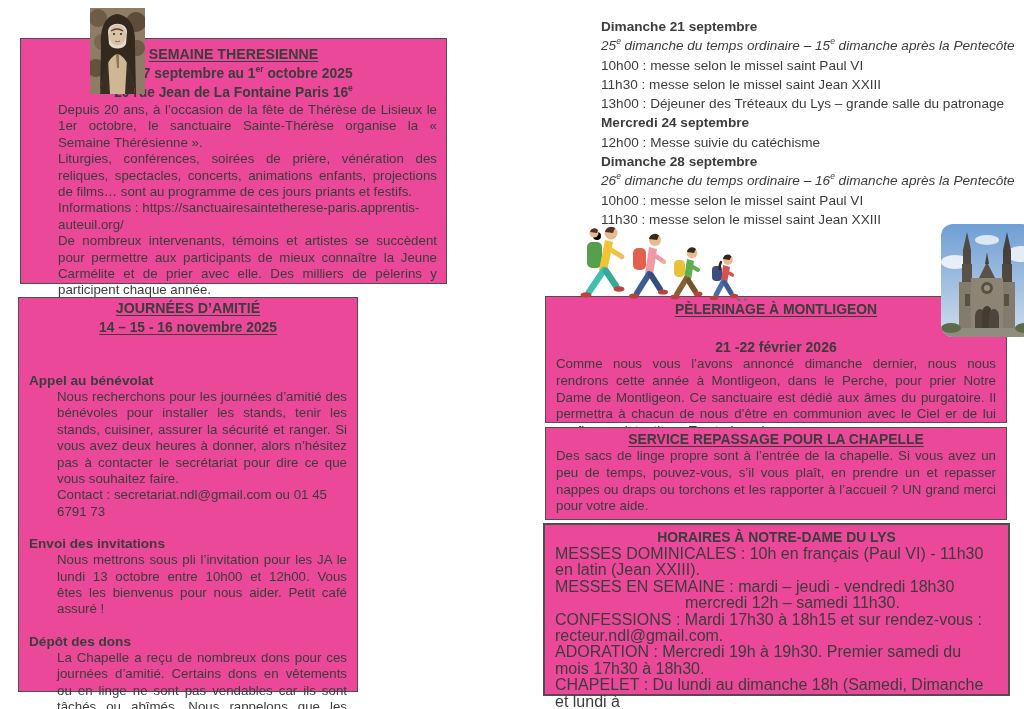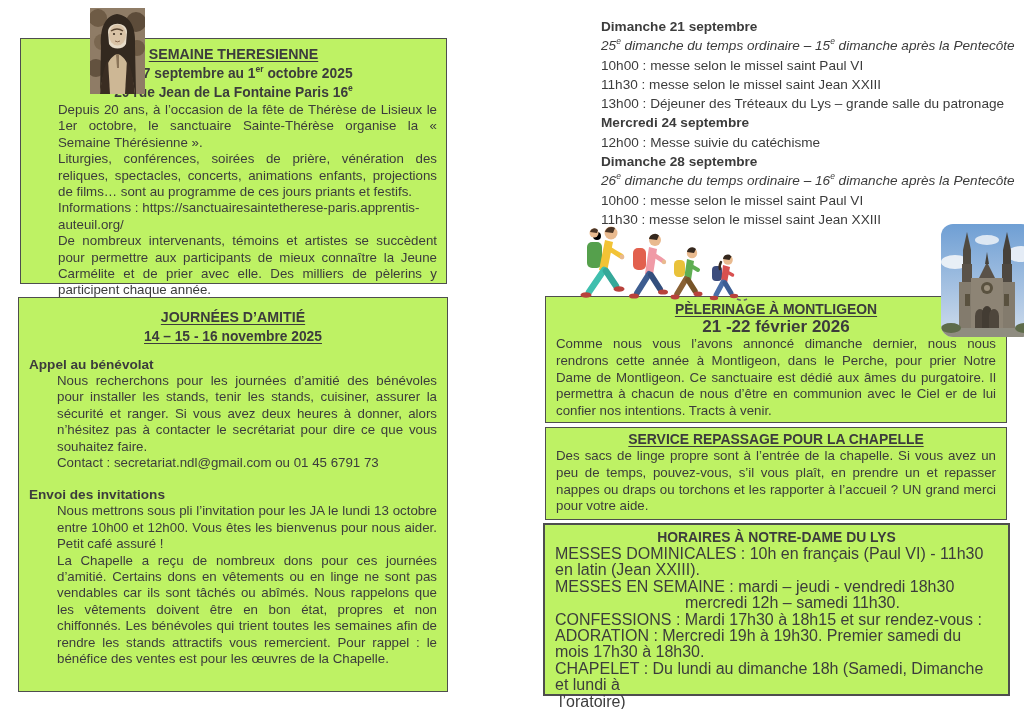--- a/index.html
+++ b/index.html
@@ -1,48 +1,48 @@
 <!DOCTYPE html>
 <html><head>
 <meta charset="utf-8">
 <style>
   html,body { margin:0; padding:0; background:#ffffff; }
   #page {
     position:relative; width:1024px; height:709px; background:#ffffff;
     font-family:"Liberation Sans", sans-serif; color:#3c3c3c; overflow:hidden;
   }
-  .box { position:absolute; border:1.6px solid #4e4e4e; box-sizing:border-box; background:#bef264; }
+  .box { position:absolute; border:1.6px solid #4e4e4e; box-sizing:border-box; background:#ec4899; }
   .abs { position:absolute;margin-left:48px; }
   .bold { font-weight:bold; }
   .italic { font-style:italic; }
   .center { text-align:center; }
   .u { text-decoration:underline; text-underline-offset:2px; }
   .just { text-align:justify; }
   sup { font-size:0.62em; line-height:0; }
 
   
   #box-semaine { left:20px; top:38px; width:427px; height:246px; padding:5px 9px 4px 9px; }
   .sb-title { font-size:14.2px; line-height:19px; margin-top:1px; }
   .sb-line  { font-size:13.8px; line-height:19px; }
   .body-p   { font-size:13.3px; line-height:16.4px;margin-left:28px; }
   #therese-photo { left:42px; top:8px; width:55px; height:86px; z-index:3; }
 
-  #box-journees { left:18px; top:297px; width:430px; height:395px; padding:9px 10px; }
+  #box-journees { left:18px; top:297px; width:340px; height:395px; padding:0 10px; }
   .jb-head { font-size:13.6px; line-height:17px; margin-top:15px; }
-  .jb-head.first { margin-top:10px; }
+  .jb-head.first { margin-top:35px; }
 
   
   #schedule { left:553px; top:17px; width:460px; font-size:13.6px; line-height:19.3px; }
 
   #family-illustration { left:527px; top:220px; width:176px; height:83px; z-index:3; }
   #church-photo { left:893px; top:224px; width:92px; height:113px; z-index:3; }
 
   #box-pelerinage { left:545px; top:296px; width:462px; height:127px; padding:3px 10px; }
   .rb-title { font-size:13.9px; line-height:18px; }
-  .rb-sub   { font-size:17px; line-height:18px; }
+  .rb-sub   { font-size:14px; line-height:18px;margin-top:20px; }
   .rb-body  { font-size:13.3px; line-height:16.8px; }
 
   #box-service { left:545px; top:427px; width:462px; height:93px; padding:2px 10px; }
 
   #box-horaires { left:543px; top:523px; width:467px; height:173px; border-width:2.6px; padding:3px 10px; }
   .hb-line { font-size:16px; line-height:16.4px; }
   .hb-indent { padding-left:130px; }
   .hb-small-indent { padding-left:4px; }
 </style>
 </head>
@@ -83,20 +83,21 @@
   </div>
 
   <div class="box" id="box-journees">
     <div class="sb-title center bold u">JOURNÉES D’AMITIÉ</div>
     <div class="sb-line center bold u">14 – 15 - 16 novembre 2025</div>
     <div class="jb-head bold first">Appel au bénévolat</div>
     <div class="body-p just">Nous recherchons pour les journées d’amitié des bénévoles pour installer les stands, tenir les stands, cuisiner, assurer la sécurité et ranger. Si vous avez deux heures à donner, alors n’hésitez pas à contacter le secrétariat pour dire ce que vous souhaitez faire.</div>
     <div class="body-p">Contact : secretariat.ndl@gmail.com ou 01 45 6791 73</div>
     <div class="jb-head bold">Envoi des invitations</div>
     <div class="body-p just">Nous mettrons sous pli l’invitation pour les JA le lundi 13 octobre entre 10h00 et 12h00. Vous êtes les bienvenus pour nous aider. Petit café assuré !</div>
+    <div class="jb-head bold">Dépôt des dons</div>
     <div class="body-p just">La Chapelle a reçu de nombreux dons pour ces journées d’amitié. Certains dons en vêtements ou en linge ne sont pas vendables car ils sont tâchés ou abîmés. Nous rappelons que les vêtements doivent être en bon état, propres et non chiffonnés. Les bénévoles qui trient toutes les semaines afin de rendre les stands attractifs vous remercient. Pour rappel : le bénéfice des ventes est pour les œuvres de la Chapelle.</div>
   </div>
 
   <div class="abs" id="schedule">
     <div class="bold">Dimanche 21 septembre</div>
     <div class="italic"><span>25</span><sup>e</sup><span> dimanche du temps ordinaire – 15</span><sup>e</sup><span> dimanche après la Pentecôte</span></div>
     <div>10h00 : messe selon le missel saint Paul VI</div>
     <div>11h30 : messe selon le missel saint Jean XXIII</div>
     <div>13h00 : Déjeuner des Tréteaux du Lys – grande salle du patronage</div>
     <div class="bold">Mercredi 24 septembre</div>
@@ -220,19 +221,20 @@
     <div class="rb-title center bold u">SERVICE REPASSAGE POUR LA CHAPELLE</div>
     <div class="rb-body just">Des sacs de linge propre sont à l’entrée de la chapelle. Si vous avez un peu de temps, pouvez-vous, s’il vous plaît, en prendre un et repasser nappes ou draps ou torchons et les rapporter à l’accueil ? UN grand merci pour votre aide.</div>
   </div>
 
   <div class="box" id="box-horaires">
     <div class="rb-title center bold">HORAIRES À NOTRE-DAME DU LYS</div>
     <div class="hb-line">MESSES DOMINICALES : 10h en français (Paul VI) - 11h30 en latin (Jean XXIII).</div>
     <div class="hb-line">MESSES EN SEMAINE : mardi – jeudi - vendredi 18h30</div>
     <div class="hb-line hb-indent">mercredi 12h – samedi 11h30.</div>
     <div class="hb-line">CONFESSIONS : Mardi 17h30 à 18h15 et sur rendez-vous :</div>
+    <div class="hb-line">recteur.ndl@gmail.com.</div>
     <div class="hb-line">ADORATION : Mercredi 19h à 19h30. Premier samedi du mois 17h30 à 18h30.</div>
     <div class="hb-line">CHAPELET : Du lundi au dimanche 18h (Samedi, Dimanche et lundi à</div>
     <div class="hb-line hb-small-indent">l’oratoire)</div>
 
   </div>
 
 </div>
 
 </body></html>

